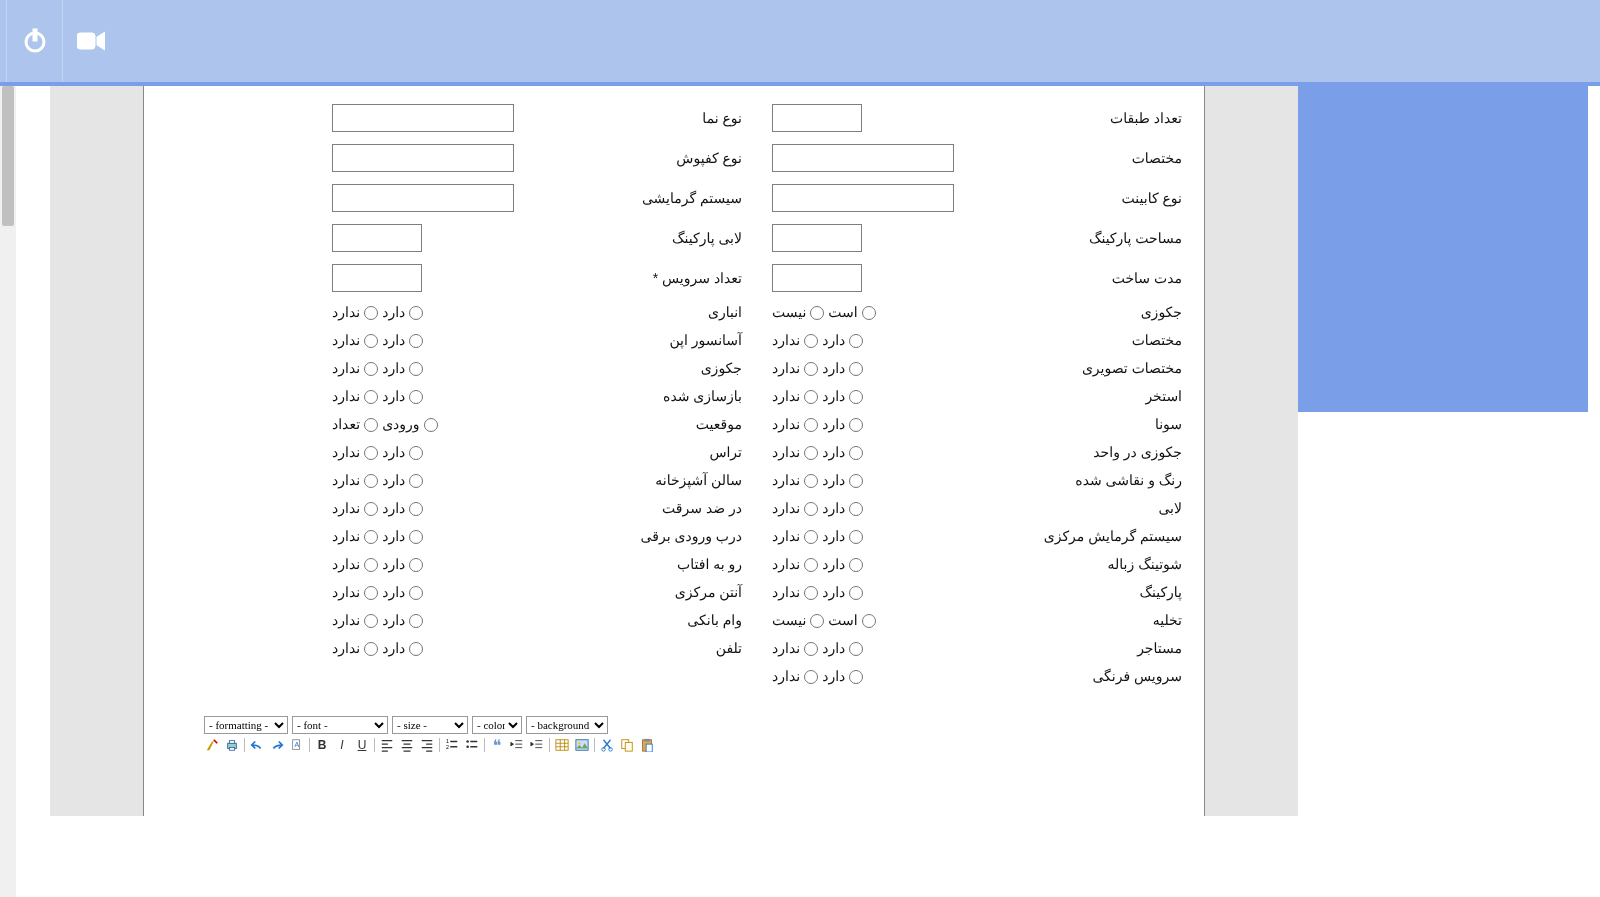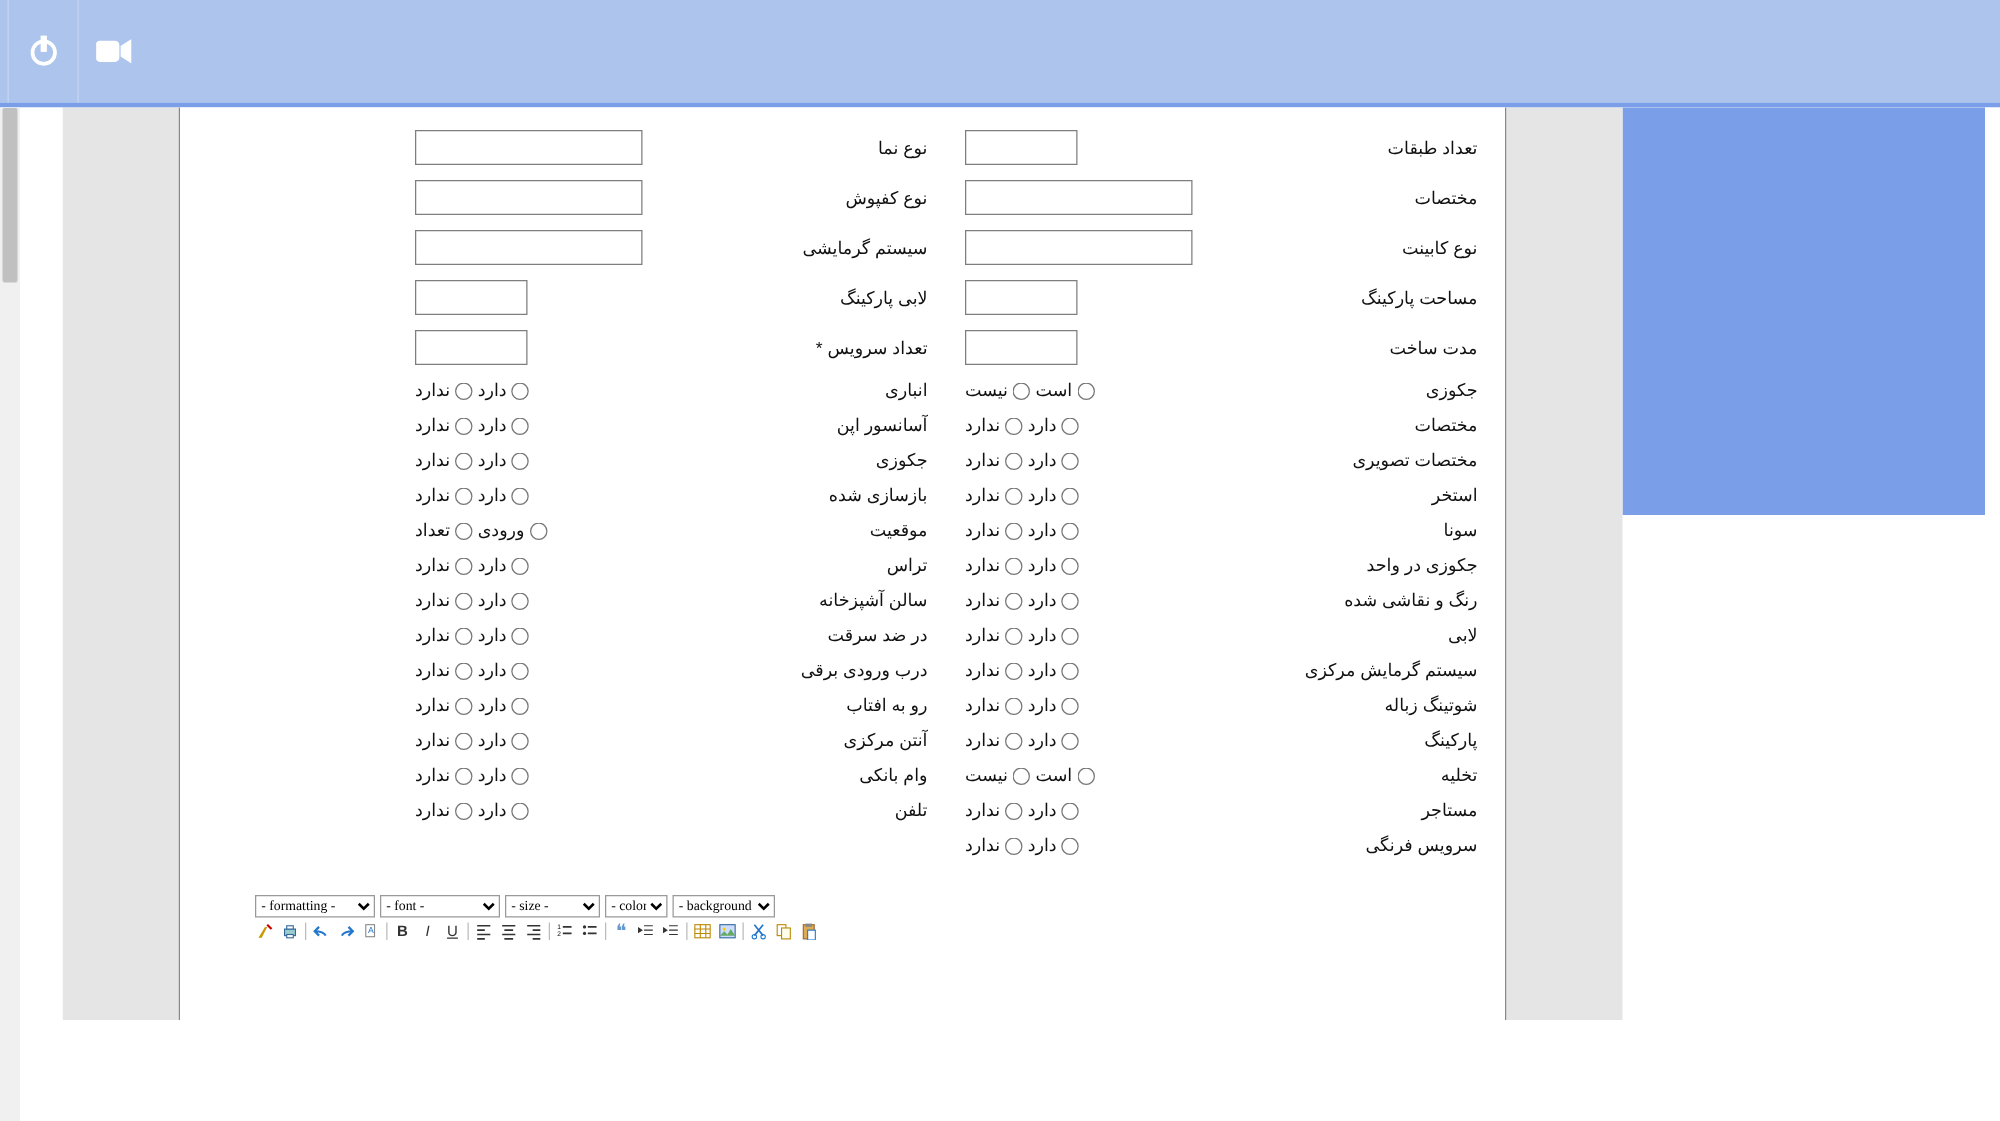--- a/index.html
+++ b/index.html
@@ -27,21 +27,21 @@
 .inp.md { width:182px; }
 .radios { display:flex; justify-content:flex-end; align-items:center; gap:4px; direction:rtl; }
 .radios label { display:inline-flex; align-items:flex-end; gap:4px; font-size:14px; color:#111;}
 .radios input[type=radio]{ width:14px; height:14px; }
 .cell-input-right { display:flex; justify-content:flex-end; }
 
 
 .editor-wrap { margin:22px 300px 0 60px; direction:ltr;}
 .editor-row { display:flex; gap:4px; align-items:center; }
 .ed-sel { font-size:11px; height:18px; border:1px solid #999; background:#fff; font-family:Tahoma;}
-.ed-sel.w120{width:96px;}
+.ed-sel.w120{width:84px;}
 .ed-sel.w150{width:96px;}
 .ed-sel.w80{width:76px;}
 .ed-sel.w70{width:50px;}
 .ed-sel.w110{width:82px;}
 .ed-icons { display:flex; gap:4px; margin-top:3px; align-items:center;}
 .ed-icon { width:16px; height:16px; display:inline-flex; align-items:center; justify-content:center; font-size:12px; font-family:Arial; color:#333; cursor:pointer; }
 .ed-icon.bold{font-weight:bold;}
 .ed-icon.italic{font-style:italic;}
 .ed-icon.underline{text-decoration:underline;}
 .sep{width:1px;height:14px;background:#bbb;}

